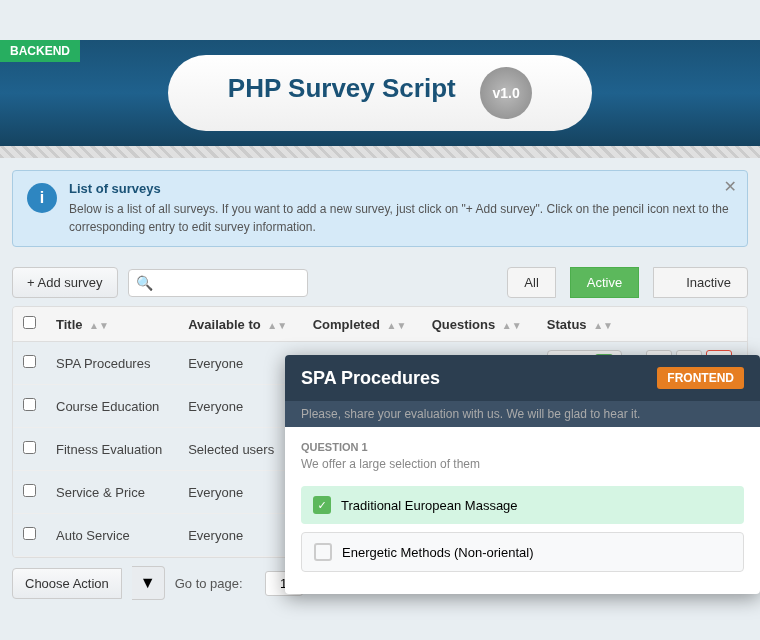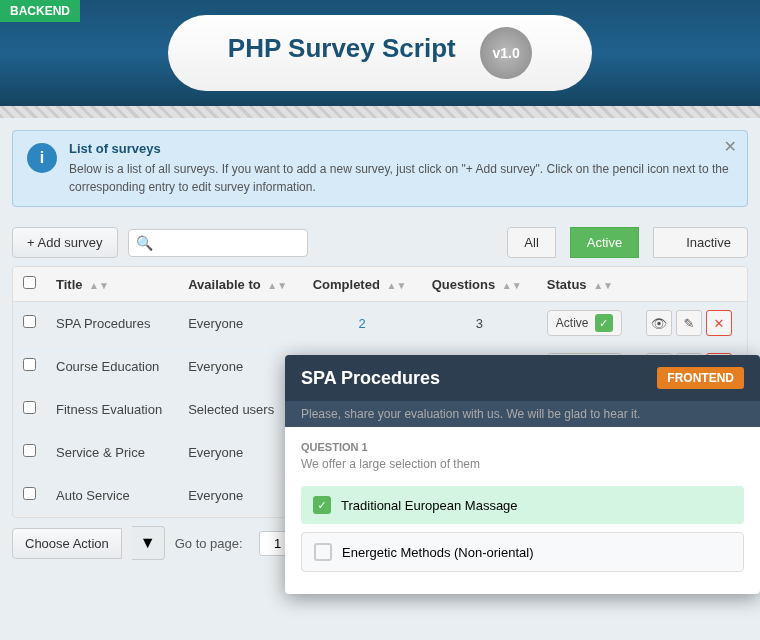--- a/index.html
+++ b/index.html
@@ -1,19 +1,19 @@
 <!DOCTYPE html>
 <html><head>
   <meta charset="utf-8">
   <style>
     * { box-sizing: border-box; margin: 0; padding: 0; }
     body { font-family: Arial, sans-serif; background: #e8eef2; width: 760px; height: 640px; overflow: hidden; position: relative; }
 
     
-    .header { background: linear-gradient(180deg, #1a5276 0%, #1f618d 50%, #154360 100%); padding: 10px 0 15px; text-align: center; position: relative; }
+    .header { background: linear-gradient(180deg, #1a5276 0%, #1f618d 50%, #154360 100%); padding: 10px 0 15px; text-align: center; position: relative; margin-top: 40px; }
     .backend-badge { position: absolute; top: 0; left: 0; background: #27ae60; color: #fff; font-weight: bold; font-size: 12px; padding: 4px 10px; }
     .header-pill { background: linear-gradient(180deg, #fff 0%, #f0f0f0 100%); border-radius: 40px; display: inline-block; padding: 12px 60px; margin-top: 5px; }
     .header-pill h1 { color: #1a5276; font-size: 26px; font-weight: bold; display: inline; }
     .version-badge { display: inline-block; background: #aaa; color: #fff; border-radius: 50%; width: 52px; height: 52px; line-height: 52px; text-align: center; font-weight: bold; font-size: 14px; margin-left: 20px; vertical-align: middle; background: radial-gradient(circle, #bbb, #888); }
 
     
     .stripe { height: 12px; background: repeating-linear-gradient(45deg, #ccc, #ccc 3px, #e0e0e0 3px, #e0e0e0 8px); }
 
     
     .info-box { background: #d6eaf8; border: 1px solid #a9cce3; margin: 12px; border-radius: 4px; padding: 10px 14px; display: flex; align-items: flex-start; position: relative; }
@@ -46,21 +46,21 @@
     .status-badge { display: inline-flex; align-items: center; gap: 6px; background: #f5f5f5; border: 1px solid #ccc; border-radius: 4px; padding: 3px 8px; font-size: 12px; }
     .status-check { width: 18px; height: 18px; background: #5cb85c; border-radius: 3px; display: flex; align-items: center; justify-content: center; color: #fff; font-size: 11px; }
     .action-icons { display: flex; gap: 4px; }
     .action-icon { width: 26px; height: 26px; border: 1px solid #ccc; border-radius: 3px; background: #f5f5f5; display: flex; align-items: center; justify-content: center; cursor: pointer; font-size: 13px; color: #555; }
     .action-icon.red { border-color: #e74c3c; color: #e74c3c; }
 
     
     .footer-bar { display: flex; align-items: center; padding: 8px 12px; gap: 10px; }
     .btn-action { background: linear-gradient(180deg, #f8f9fa, #e9ecef); border: 1px solid #ccc; border-radius: 4px 0 0 4px; padding: 7px 12px; font-size: 13px; cursor: pointer; color: #333; }
     .btn-action-caret { border: 1px solid #ccc; border-left: none; border-radius: 0 4px 4px 0; padding: 7px 8px; background: #e9ecef; cursor: pointer; }
-    .page-nav { display: flex; align-items: center; gap: 16px; font-size: 13px; color: #555; }
+    .page-nav { display: flex; align-items: center; gap: 22px; font-size: 13px; color: #555; }
     .page-input { width: 38px; text-align: center; border: 1px solid #ccc; border-radius: 3px; padding: 4px; font-size: 13px; }
 
     
     .overlay { position: absolute; top: 0; left: 0; width: 100%; height: 100%; pointer-events: none; }
     .survey-modal { position: absolute; top: 355px; left: 285px; width: 475px; background: #fff; border-radius: 4px; box-shadow: 0 4px 20px rgba(0,0,0,0.4); overflow: hidden; pointer-events: all; }
     .modal-header { background: #2c3e50; color: #fff; padding: 12px 16px; display: flex; align-items: center; justify-content: space-between; }
     .modal-header h2 { font-size: 18px; font-weight: bold; }
     .frontend-badge { background: #e67e22; color: #fff; font-weight: bold; font-size: 12px; padding: 4px 10px; border-radius: 3px; }
     .modal-subheader { background: #3d5166; color: #aaa; font-size: 12px; padding: 6px 16px; }
     .modal-body { padding: 14px 16px; }

